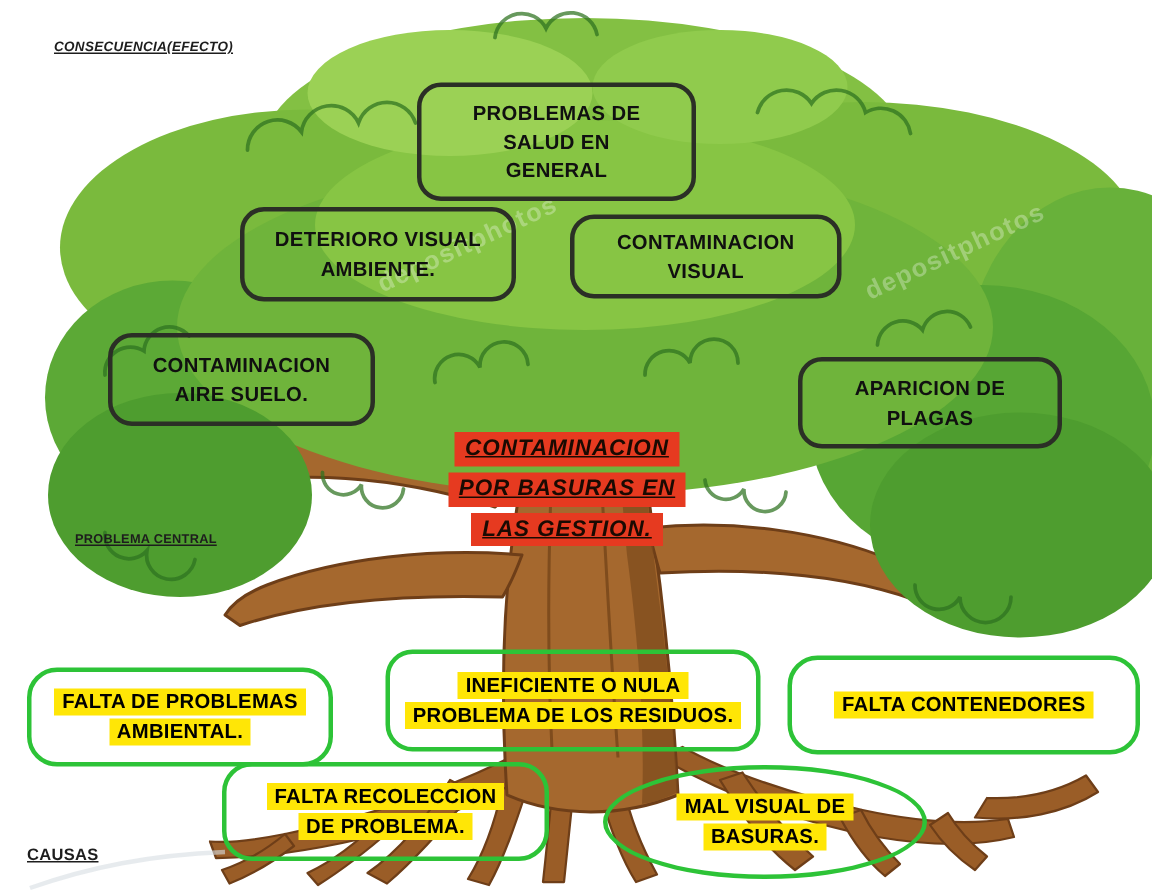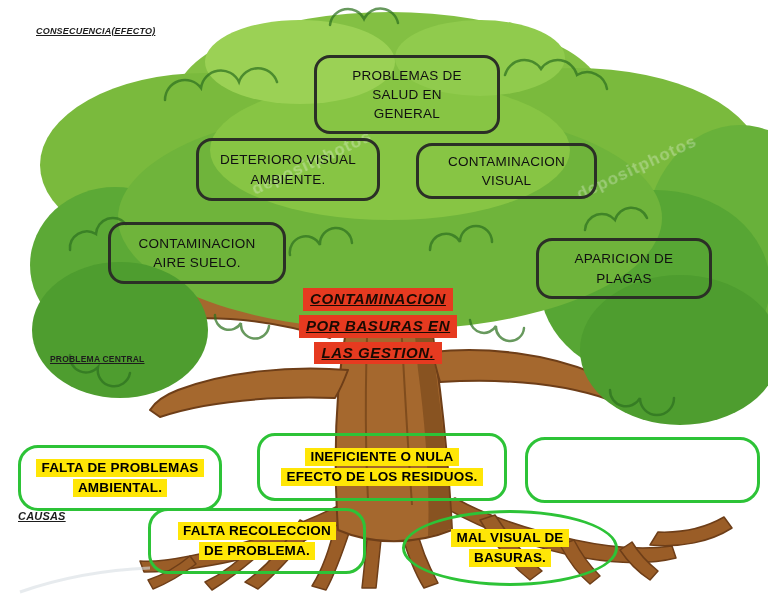--- a/index.html
+++ b/index.html
@@ -7,26 +7,26 @@
     position:relative;width:768px;height:594px;background:#ffffff;overflow:hidden;
     font-family:"Liberation Sans",sans-serif;
   }
   .stage svg{position:absolute;left:0;top:0;}
   .tag{
     position:absolute;font-weight:bold;color:#1d1d1d;
     text-decoration:underline;letter-spacing:.2px;white-space:nowrap;
   }
   .tag.consequence{left:36px;top:26px;font-size:9px;font-style:italic;}
   .tag.central{left:50px;top:354px;font-size:8.5px;}
-  .tag.causas{left:18px;top:510px;font-size:11px;font-style:italic;}
+  .tag.causas{left:18px;top:564px;font-size:11px;}
   .effect-box{
     position:absolute;border:3px solid #2b2f26;border-radius:16px;
     display:flex;flex-direction:column;align-items:center;justify-content:center;
-    font-weight:normal;font-size:13.5px;color:#101010;text-align:center;
-    line-height:1.42;letter-spacing:.25px;margin-left:36px;
+    font-weight:bold;font-size:13.5px;color:#101010;text-align:center;
+    line-height:1.42;letter-spacing:.25px;
   }
   .central-stack{
     position:absolute;left:296px;top:288px;width:164px;
     display:flex;flex-direction:column;align-items:center;gap:4px;
   }
   .central-line{
     background:#e63a20;color:#1a0a02;font-weight:bold;font-style:italic;
     font-size:15px;line-height:1.25;padding:2px 7px;white-space:nowrap;
     text-decoration:underline;letter-spacing:.6px;
   }
@@ -129,40 +129,41 @@
     <span>AMBIENTE.</span>
   </div>
   <div class="effect-box" style="left:380px;top:143px;width:175px;height:50px;">
     <span>CONTAMINACION</span>
     <span>VISUAL</span>
   </div>
   <div class="effect-box" style="left:72px;top:222px;width:172px;height:56px;">
     <span>CONTAMINACION</span>
     <span>AIRE SUELO.</span>
   </div>
-  <div class="effect-box" style="left:500px;top:238px;width:170px;height:55px;">
+  <div class="effect-box" style="left:532px;top:238px;width:170px;height:55px;">
     <span>APARICION DE</span>
     <span>PLAGAS</span>
   </div>
 
   <div class="central-stack">
     <span class="central-line">CONTAMINACION</span>
     <span class="central-line">POR BASURAS EN</span>
     <span class="central-line">LAS GESTION.</span>
   </div>
 
   <div class="cause-box" style="left:18px;top:445px;width:198px;height:60px;">
     <span class="cause-line">FALTA DE PROBLEMAS</span>
     <span class="cause-line">AMBIENTAL.</span>
   </div>
   <div class="cause-box" style="left:257px;top:433px;width:244px;height:62px;border-radius:18px;">
     <span class="cause-line">INEFICIENTE O NULA</span>
-    <span class="cause-line">EFECTO DE LOS RESIDUOS.</span>
+    <span class="cause-line">PROBLEMA DE LOS RESIDUOS.</span>
   </div>
   <div class="cause-box" style="left:525px;top:437px;width:229px;height:60px;">
+    <span class="cause-line">FALTA CONTENEDORES</span>
   </div>
   <div class="cause-box" style="left:148px;top:508px;width:212px;height:60px;">
     <span class="cause-line">FALTA RECOLECCION</span>
     <span class="cause-line">DE PROBLEMA.</span>
   </div>
   <div class="cause-box ellipse" style="left:402px;top:510px;width:210px;height:70px;">
     <span class="cause-line">MAL VISUAL DE</span>
     <span class="cause-line">BASURAS.</span>
   </div>
 

